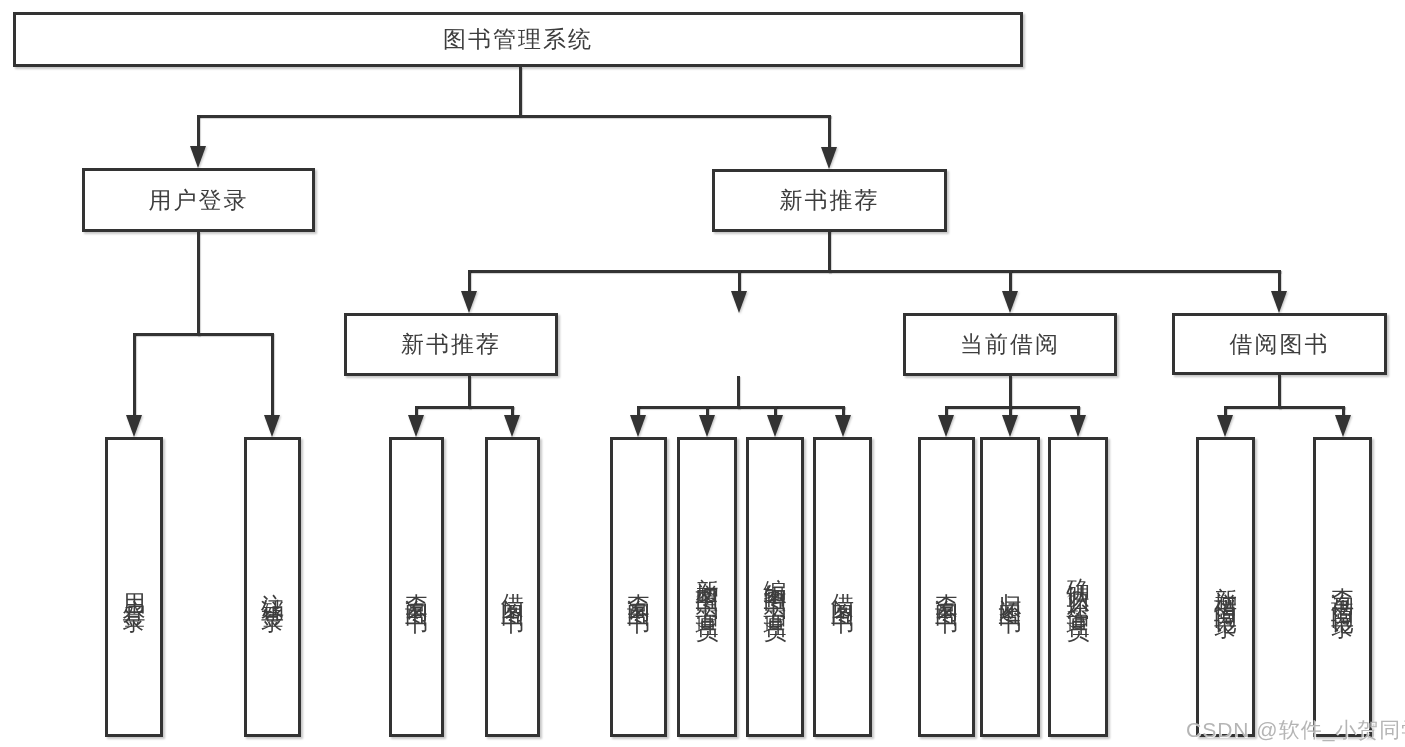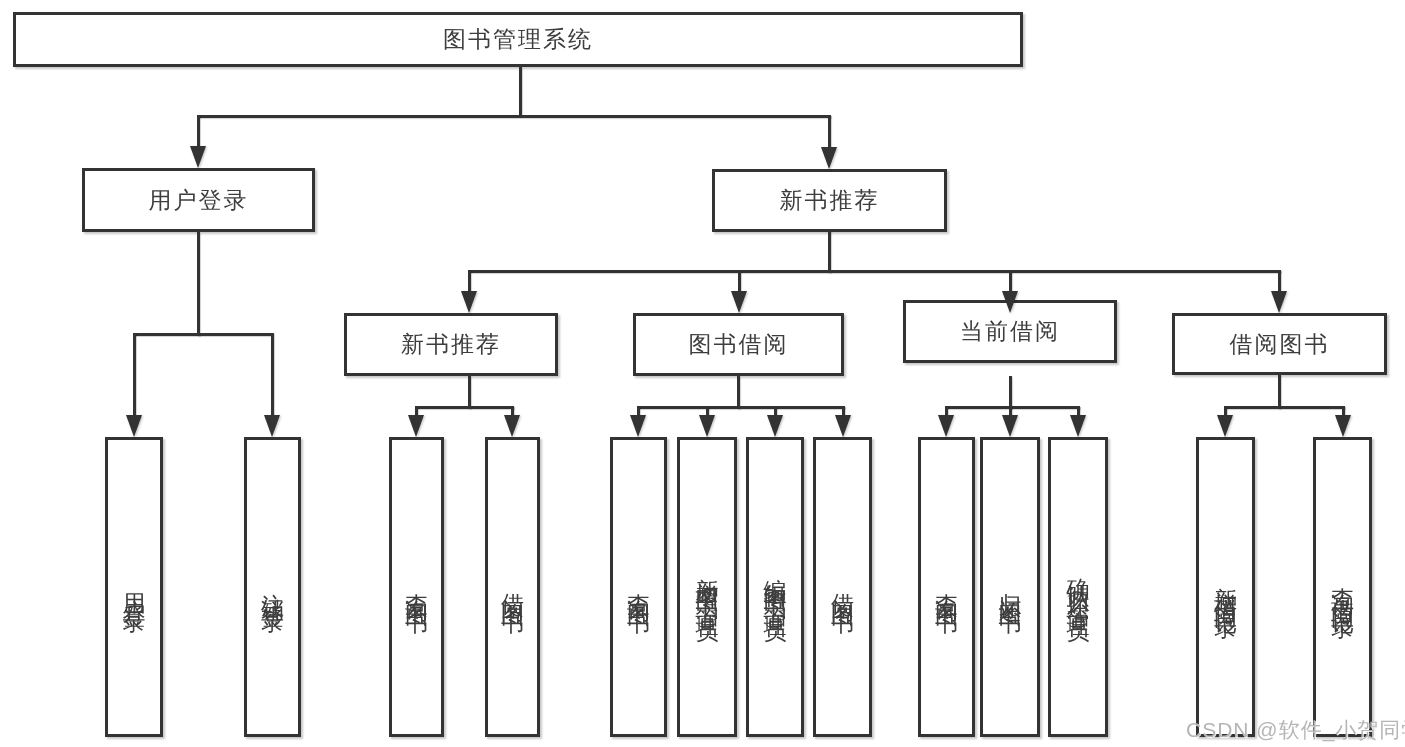--- a/index.html
+++ b/index.html
@@ -66,22 +66,21 @@
 <body>
 
 <div class="canvas">
 
   <div class="node" style="left:13px;top:12px;width:1010px;height:55px">图书管理系统</div>
 
   <div class="node" style="left:82px;top:168px;width:233px;height:64px">用户登录</div>
   <div class="node" style="left:712px;top:169px;width:235px;height:63px">新书推荐</div>
 
   <div class="node" style="left:344px;top:313px;width:214px;height:63px">新书推荐</div>
-  <div class="node" style="left:633px;top:313px;width:211px;height:63px">图书借阅</div>
-  <div class="node" style="left:903px;top:300px;width:214px;height:63px">当前借阅</div>
+  <div class="node" style="left:903px;top:313px;width:214px;height:63px">当前借阅</div>
   <div class="node" style="left:1172px;top:313px;width:215px;height:62px">借阅图书</div>
 
   <div class="node leaf" style="left:105px;top:437px;width:58px;height:300px">用户登录</div>
   <div class="node leaf" style="left:244px;top:437px;width:57px;height:300px">注销登录</div>
   <div class="node leaf" style="left:389px;top:437px;width:55px;height:300px">查询图书</div>
   <div class="node leaf" style="left:485px;top:437px;width:55px;height:300px">借阅图书</div>
   <div class="node leaf" style="left:610px;top:437px;width:57px;height:300px">查询图书</div>
   <div class="node leaf" style="left:677px;top:437px;width:60px;height:300px">新增图书（管理员）</div>
   <div class="node leaf" style="left:746px;top:437px;width:58px;height:300px">编辑图书（管理员）</div>
   <div class="node leaf" style="left:813px;top:437px;width:59px;height:300px">借阅图书</div>

